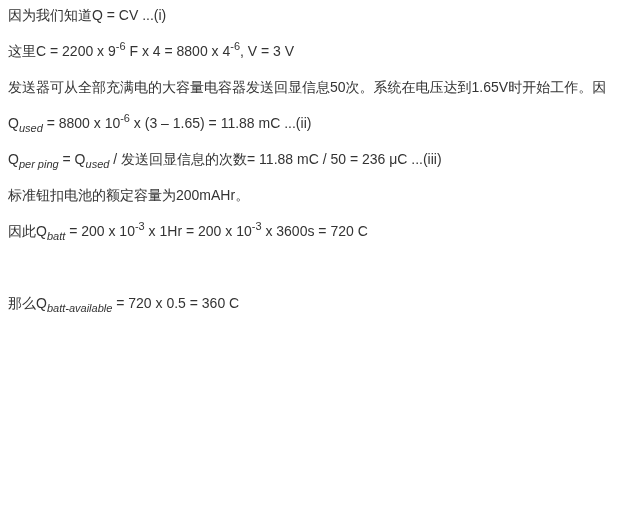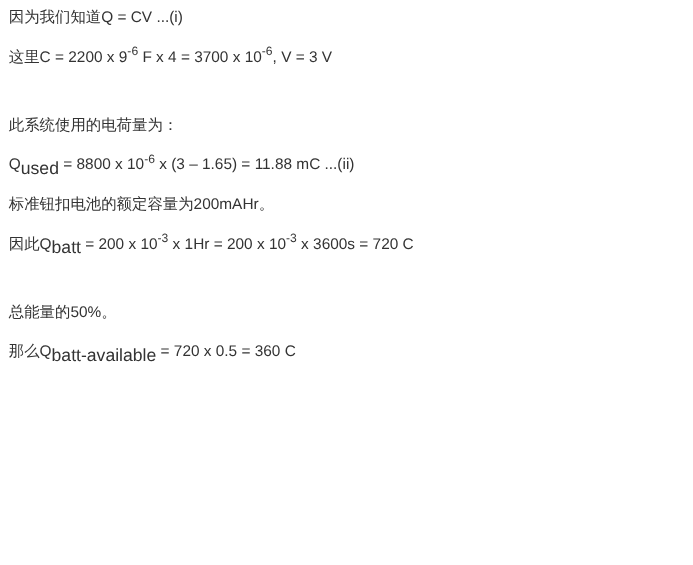--- a/index.html
+++ b/index.html
@@ -21,30 +21,32 @@
     margin: 0 0 10px 0;
     line-height: 26px;
     white-space: normal;
   }
   .para sup {
     font-size: 11px;
     line-height: 0;
     vertical-align: super;
   }
   .para sub {
-    font-size: 16px;
+    font-size: 11px;
     line-height: 0;
     vertical-align: sub;
+    font-style: italic;
   }
 </style>
 </head>
 <body style="background: rgb(255, 255, 255);">
 
 <div class="doc" id="doc" style="color: rgb(51, 51, 51);">
     <p class="para"><span>因为我们知道Q = CV ...(i)</span></p>
-    <p class="para"><span>这里C = 2200 x 9</span><sup>-6</sup><span> F x 4 = 3700 x 10</span><sup>-6</sup><span>, V = 3 V</span></p>
-    <p class="para"><br><span>此系统使用的电荷量为：</span></p>
+    <p class="para"><span>这里C = 2200 x 9</span><sup>-6</sup><span> F x 4 = 8800 x 4</span><sup>-6</sup><span>, V = 3 V</span></p>
+    <p class="para"><span>发送器可从全部充满电的大容量电容器发送回显信息50次。系统在电压达到1.65V时开始工作。因</span><br></p>
     <p class="para"><span>Q</span><sub>used</sub><span> = 8800 x 10</span><sup>-6</sup><span> x (3 – 1.65) = 11.88 mC ...(ii)</span></p>
+    <p class="para"><span>Q</span><sub>per ping</sub><span> = Q</span><sub>used</sub><span> / 发送回显信息的次数= 11.88 mC / 50 = 236 μC ...(iii)</span></p>
     <p class="para"><span>标准钮扣电池的额定容量为200mAHr。</span></p>
     <p class="para"><span>因此Q</span><sub>batt</sub><span> = 200 x 10</span><sup>-3</sup><span> x 1Hr = 200 x 10</span><sup>-3</sup><span> x 3600s = 720 C</span></p>
-    <p class="para"><br><span>总能量的50%。</span></p>
+    <p class="para"><br></p>
     <p class="para"><span>那么Q</span><sub>batt-available</sub><span> = 720 x 0.5 = 360 C</span></p>
   </div>
 
 </body></html>

